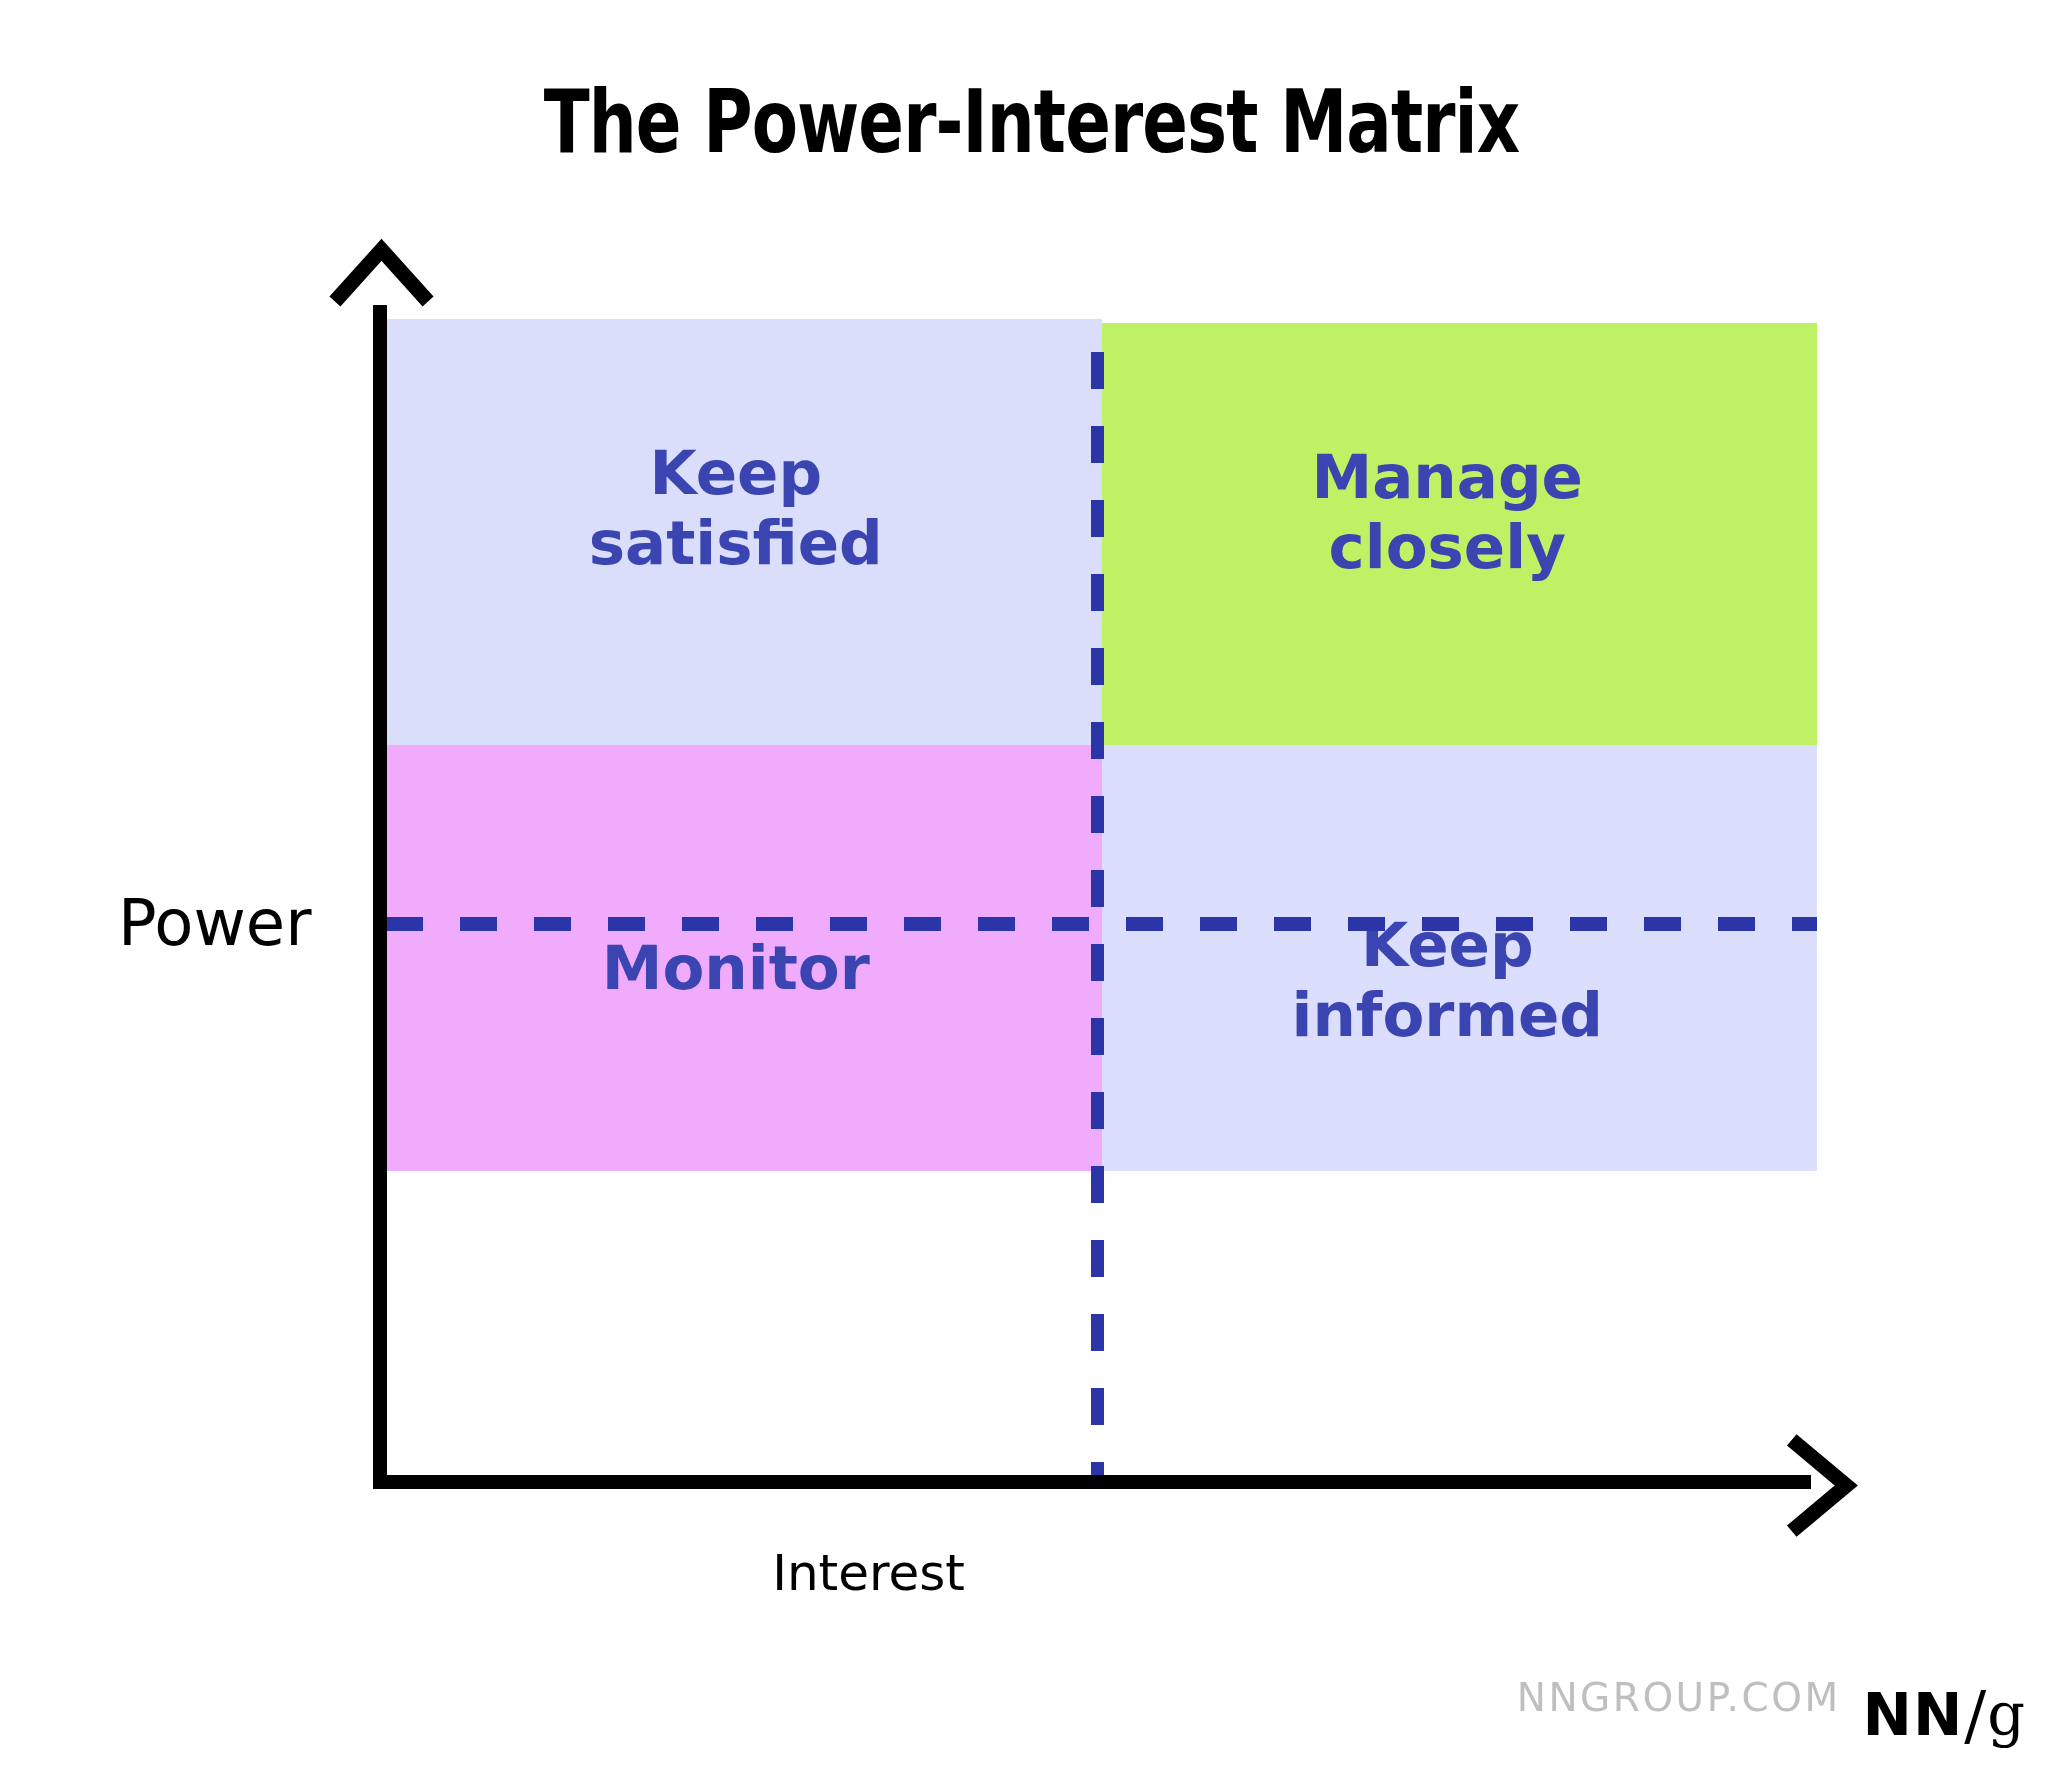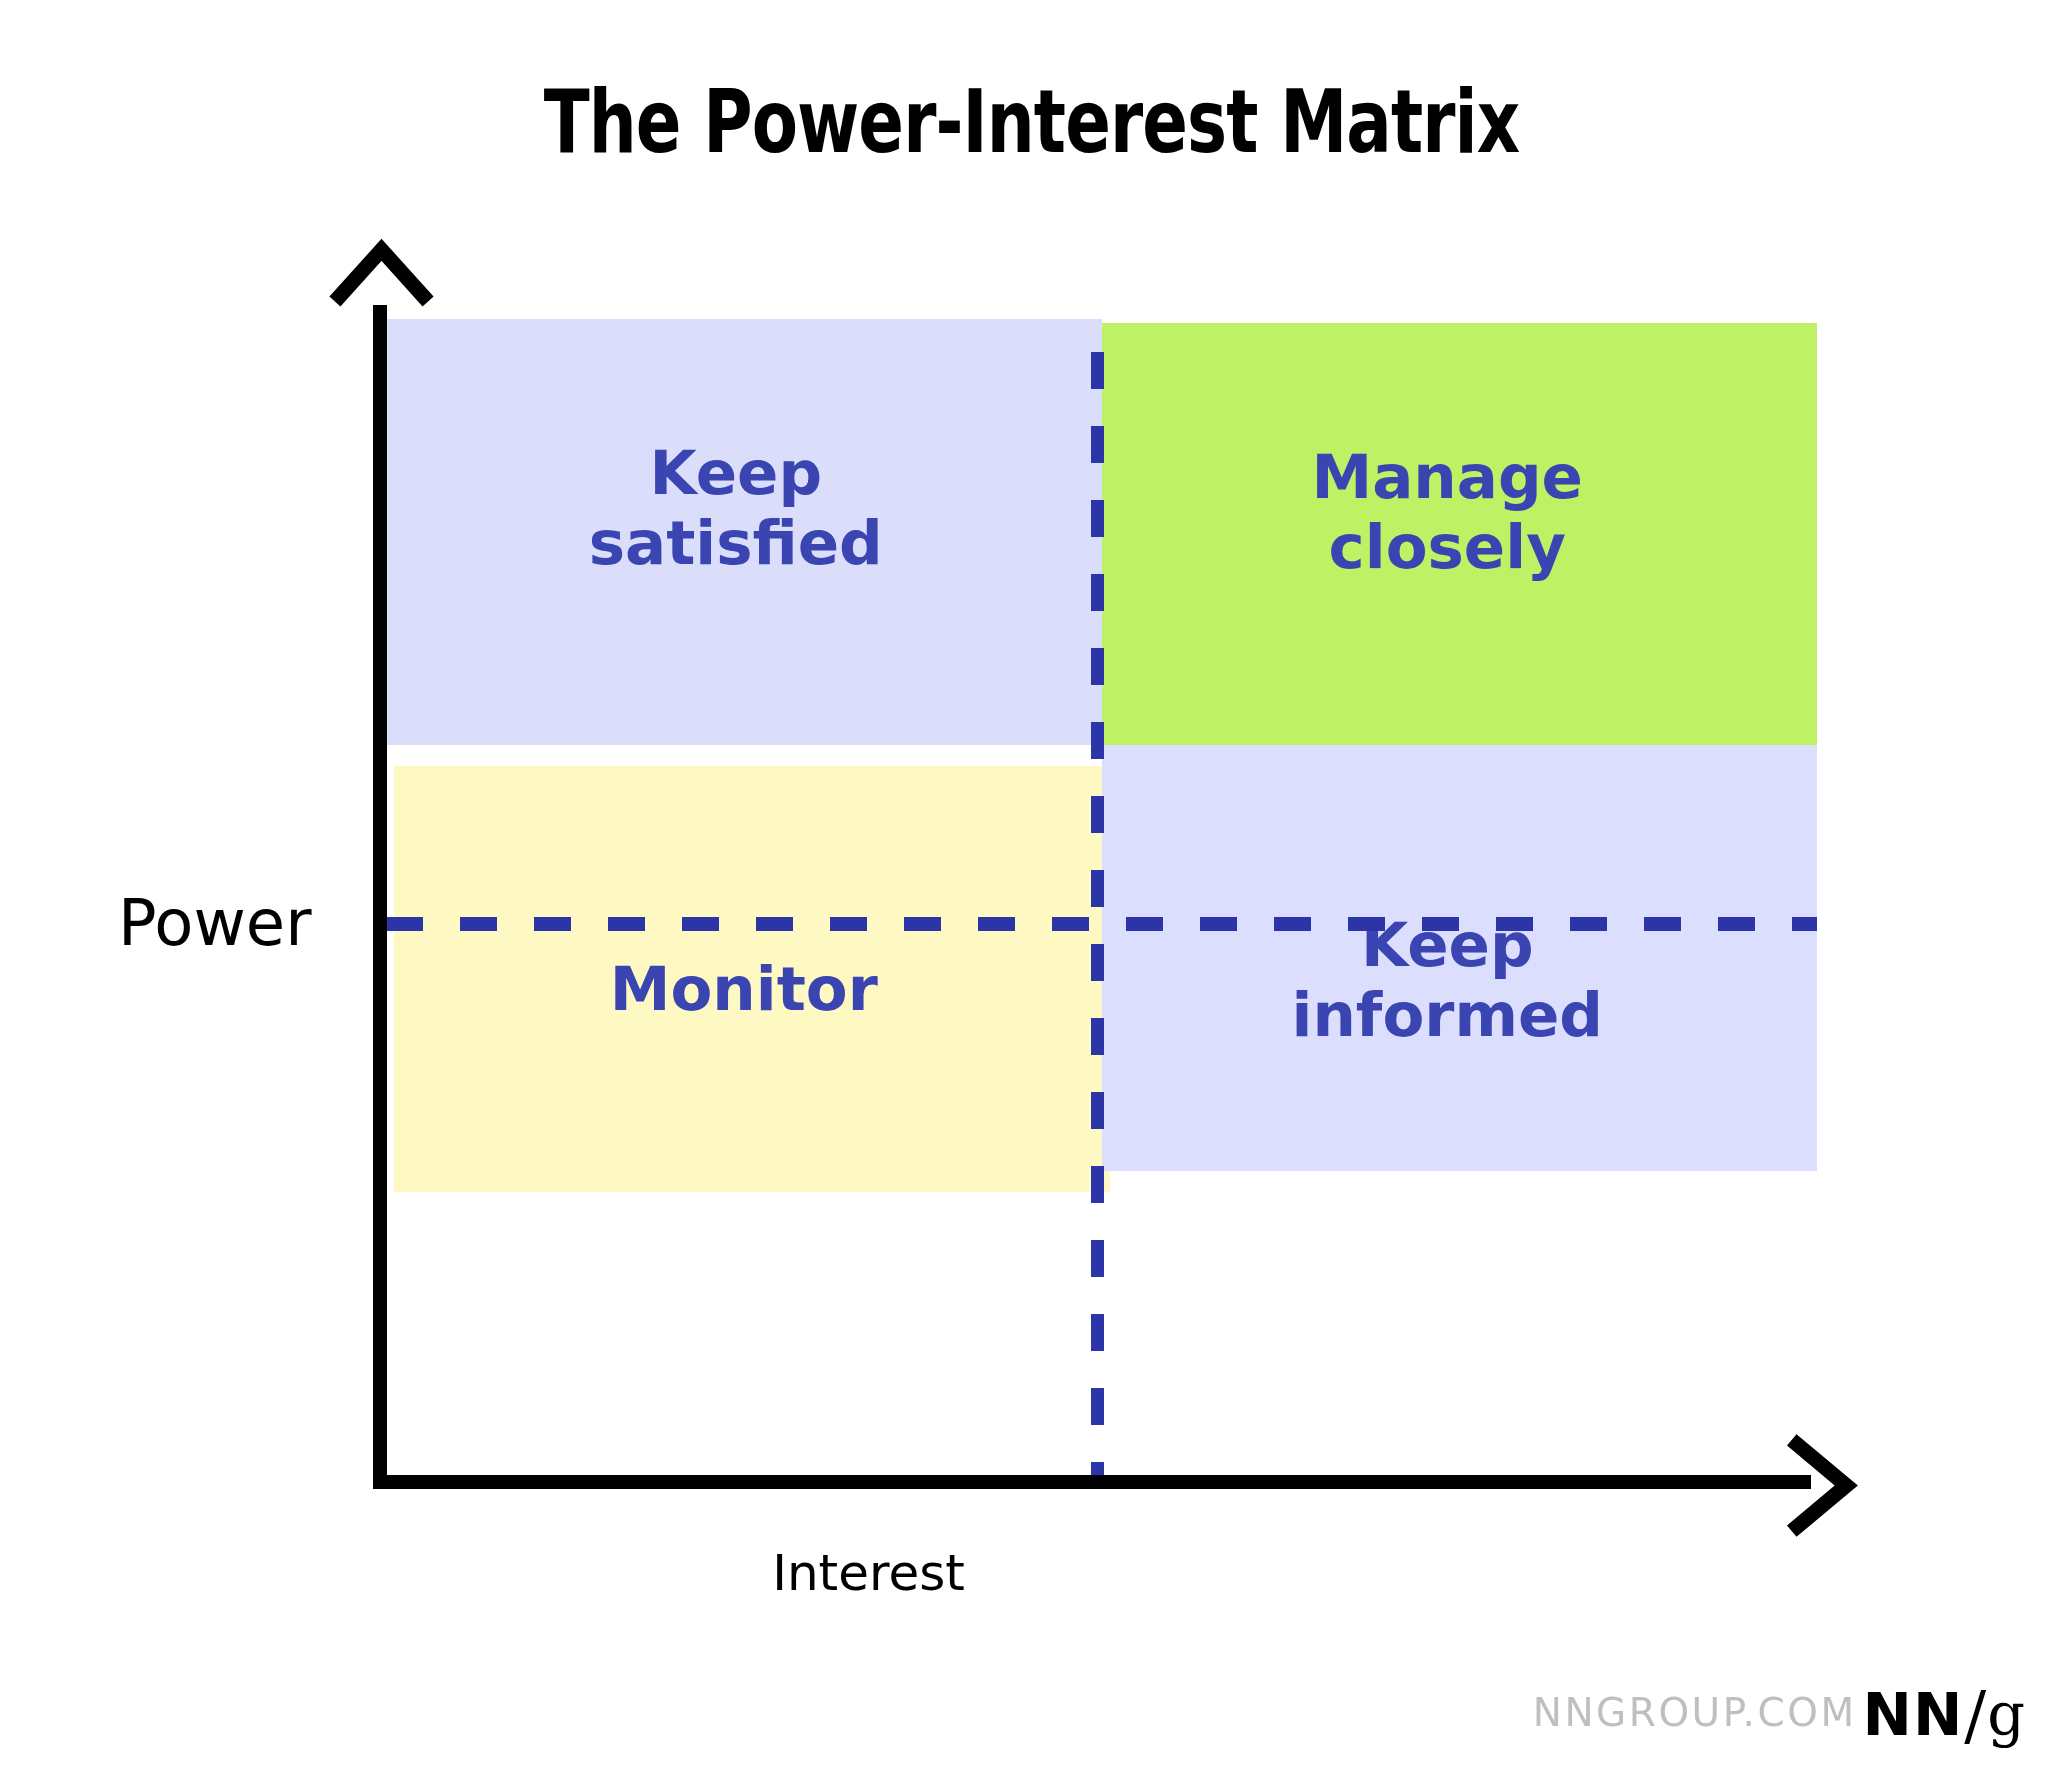--- a/index.html
+++ b/index.html
@@ -46,21 +46,21 @@
     position: absolute;
     width: 50%;
     height: 50%;
     box-sizing: border-box;
     display: flex;
     align-items: center;
     justify-content: center;
   }
   #quadrant-keep-satisfied { left: 0;   top: 0;   background: #dbdefb; }
   #quadrant-manage-closely { left: 50%; top: 4px;   background: #bef264; }
-  #quadrant-monitor        { left: 8px;   top: 50%; background: #fef9c3; margin-top: 21px; }
+  #quadrant-monitor        { left: 0;   top: 50%; background: #f0abfc; }
   #quadrant-keep-informed  { left: 50%; top: 50%; background: #dcdefd; }
 
   .quadrant-label {
     font-family: "DejaVu Sans", "Liberation Sans", sans-serif;
     font-weight: bold;
     font-size: 61px;
     line-height: 1.15;
     color: #3a45b2;
     text-align: center;
     white-space: pre-line;
@@ -146,22 +146,22 @@
     font-family: "DejaVu Sans", "Liberation Sans", sans-serif;
     transform: translateX(-163px);
   }
 
   
   #footer-brand {
     position: absolute;
     right: 38px;
     bottom: 40px;
     display: flex;
-    align-items: center;
-    gap: 6px;
+    align-items: flex-start;
+    gap: 22px;
   }
   #footer-site-text {
     font-family: "DejaVu Sans", "Liberation Sans", sans-serif;
     font-size: 39px;
     letter-spacing: 2.5px;
     color: #bfbfc2;
   }
   #footer-logo {
     display: flex;
     align-items: baseline;

